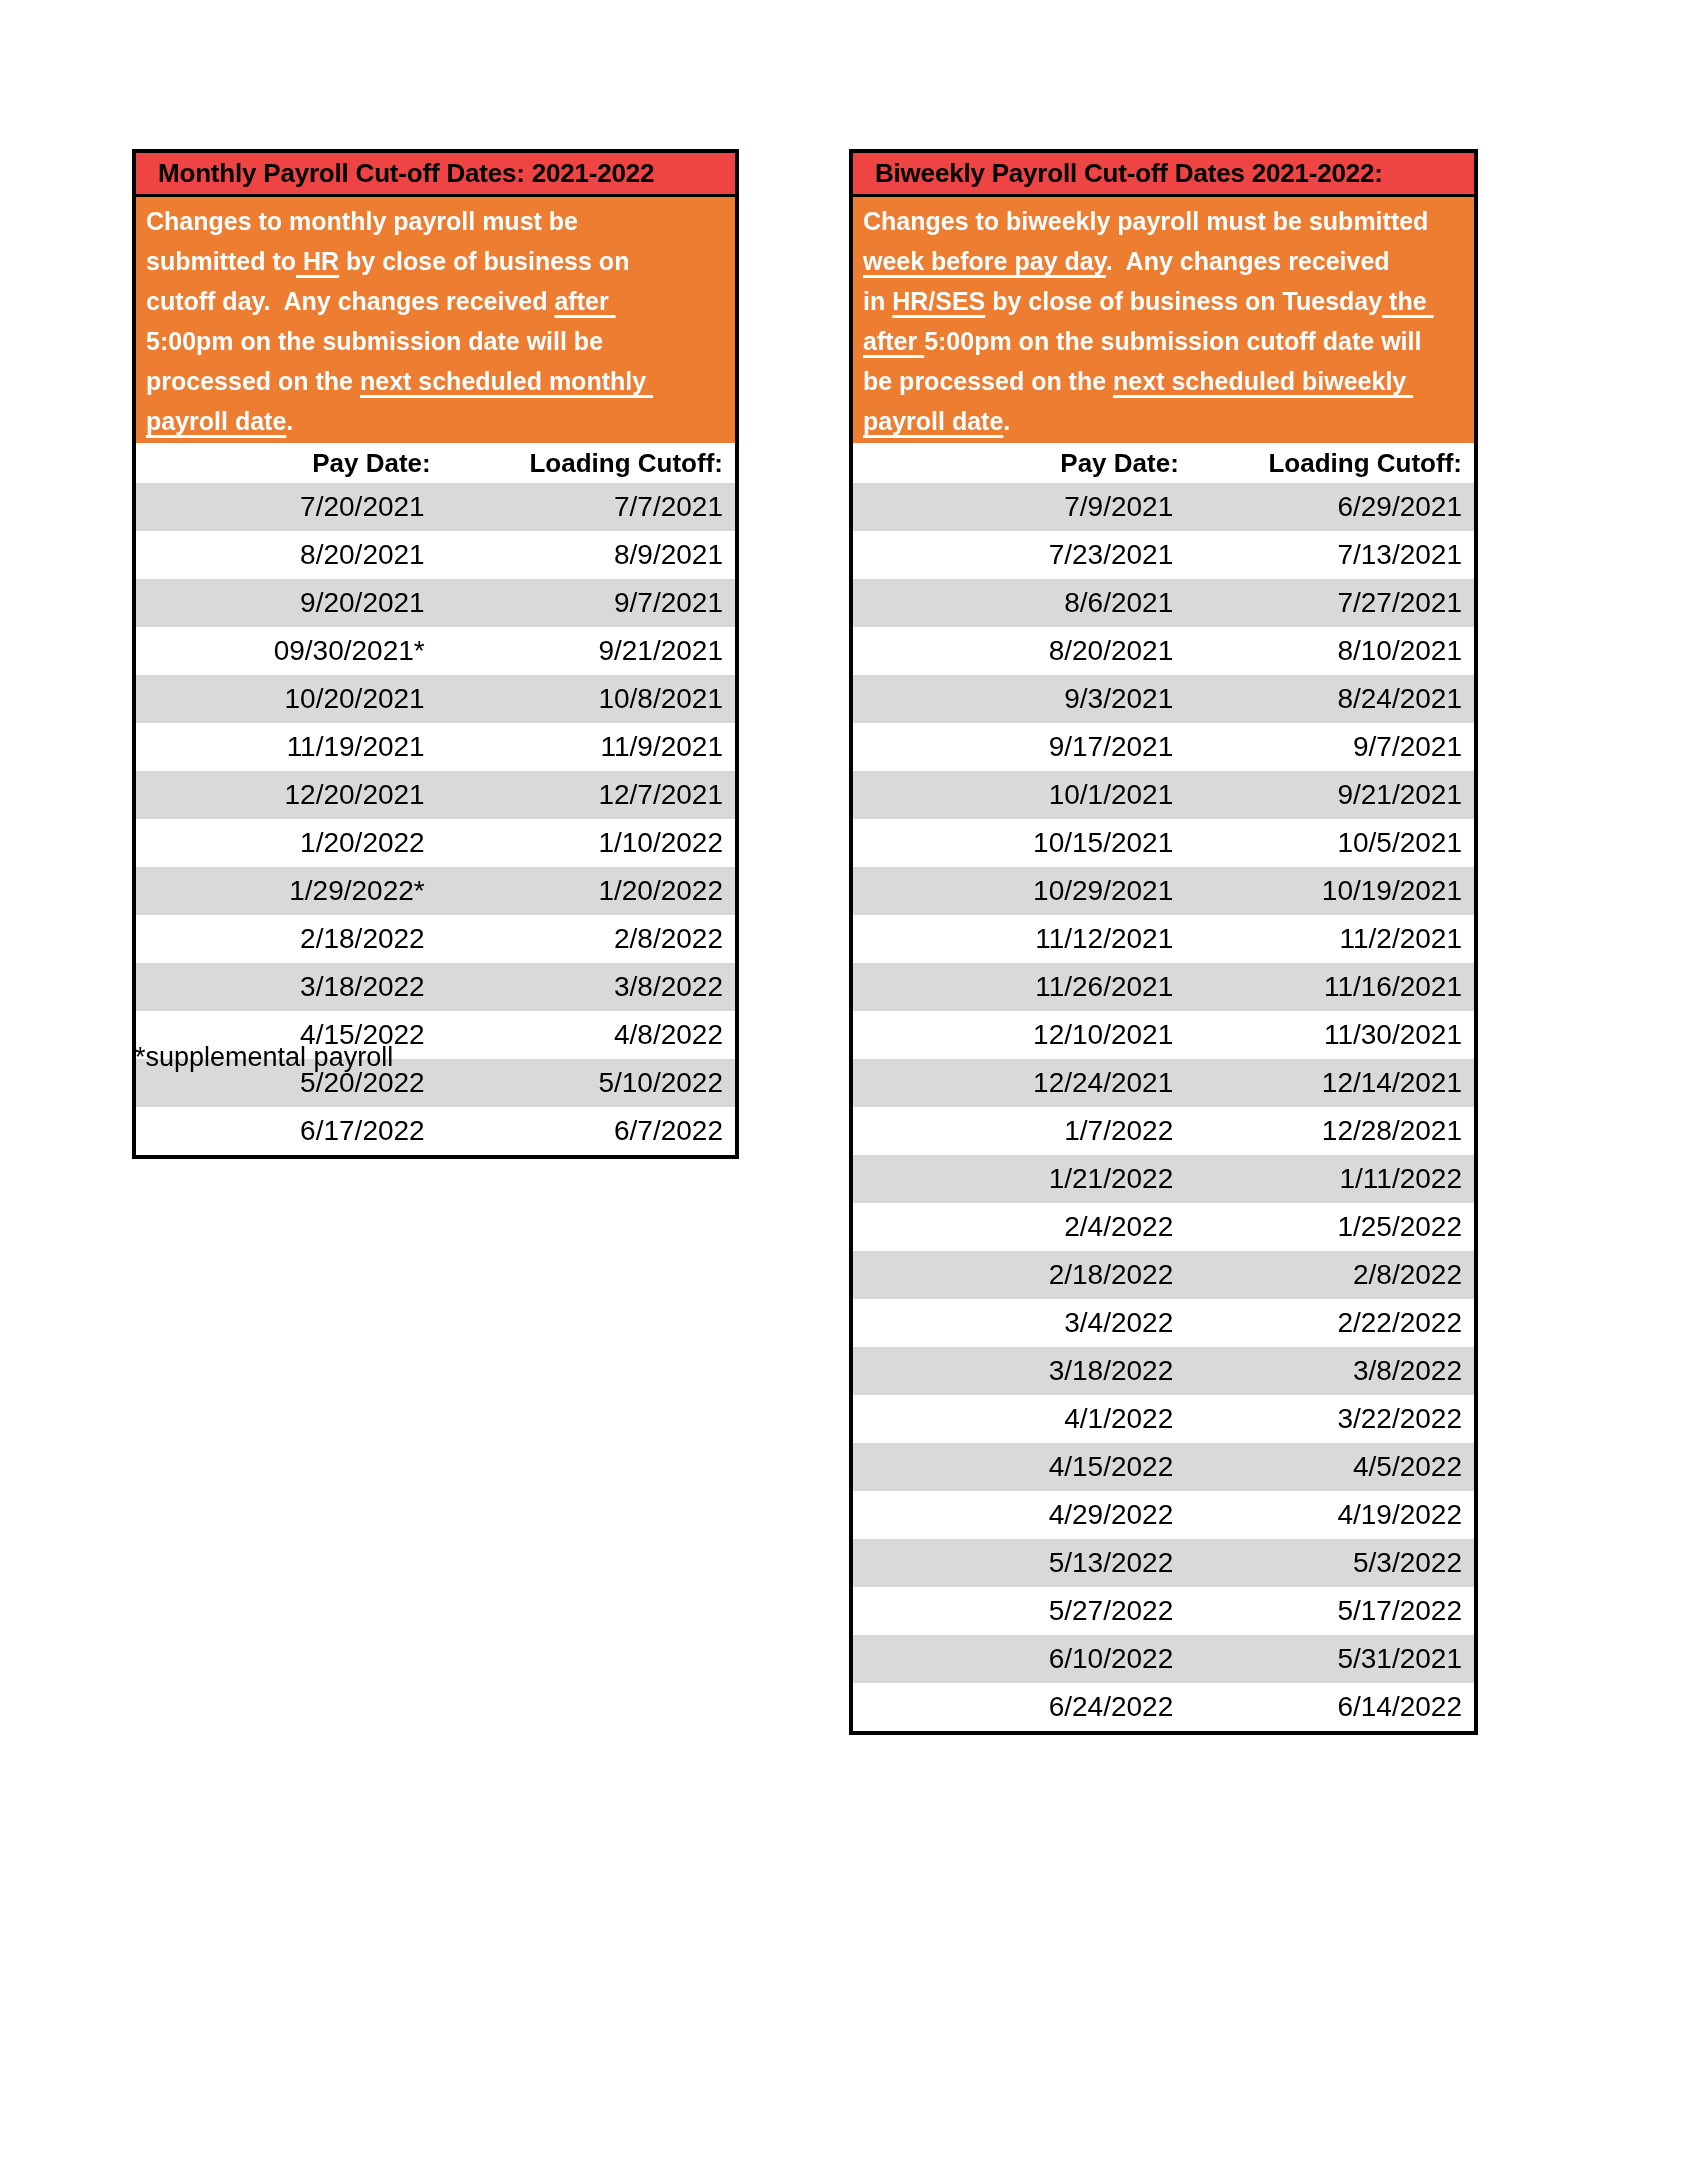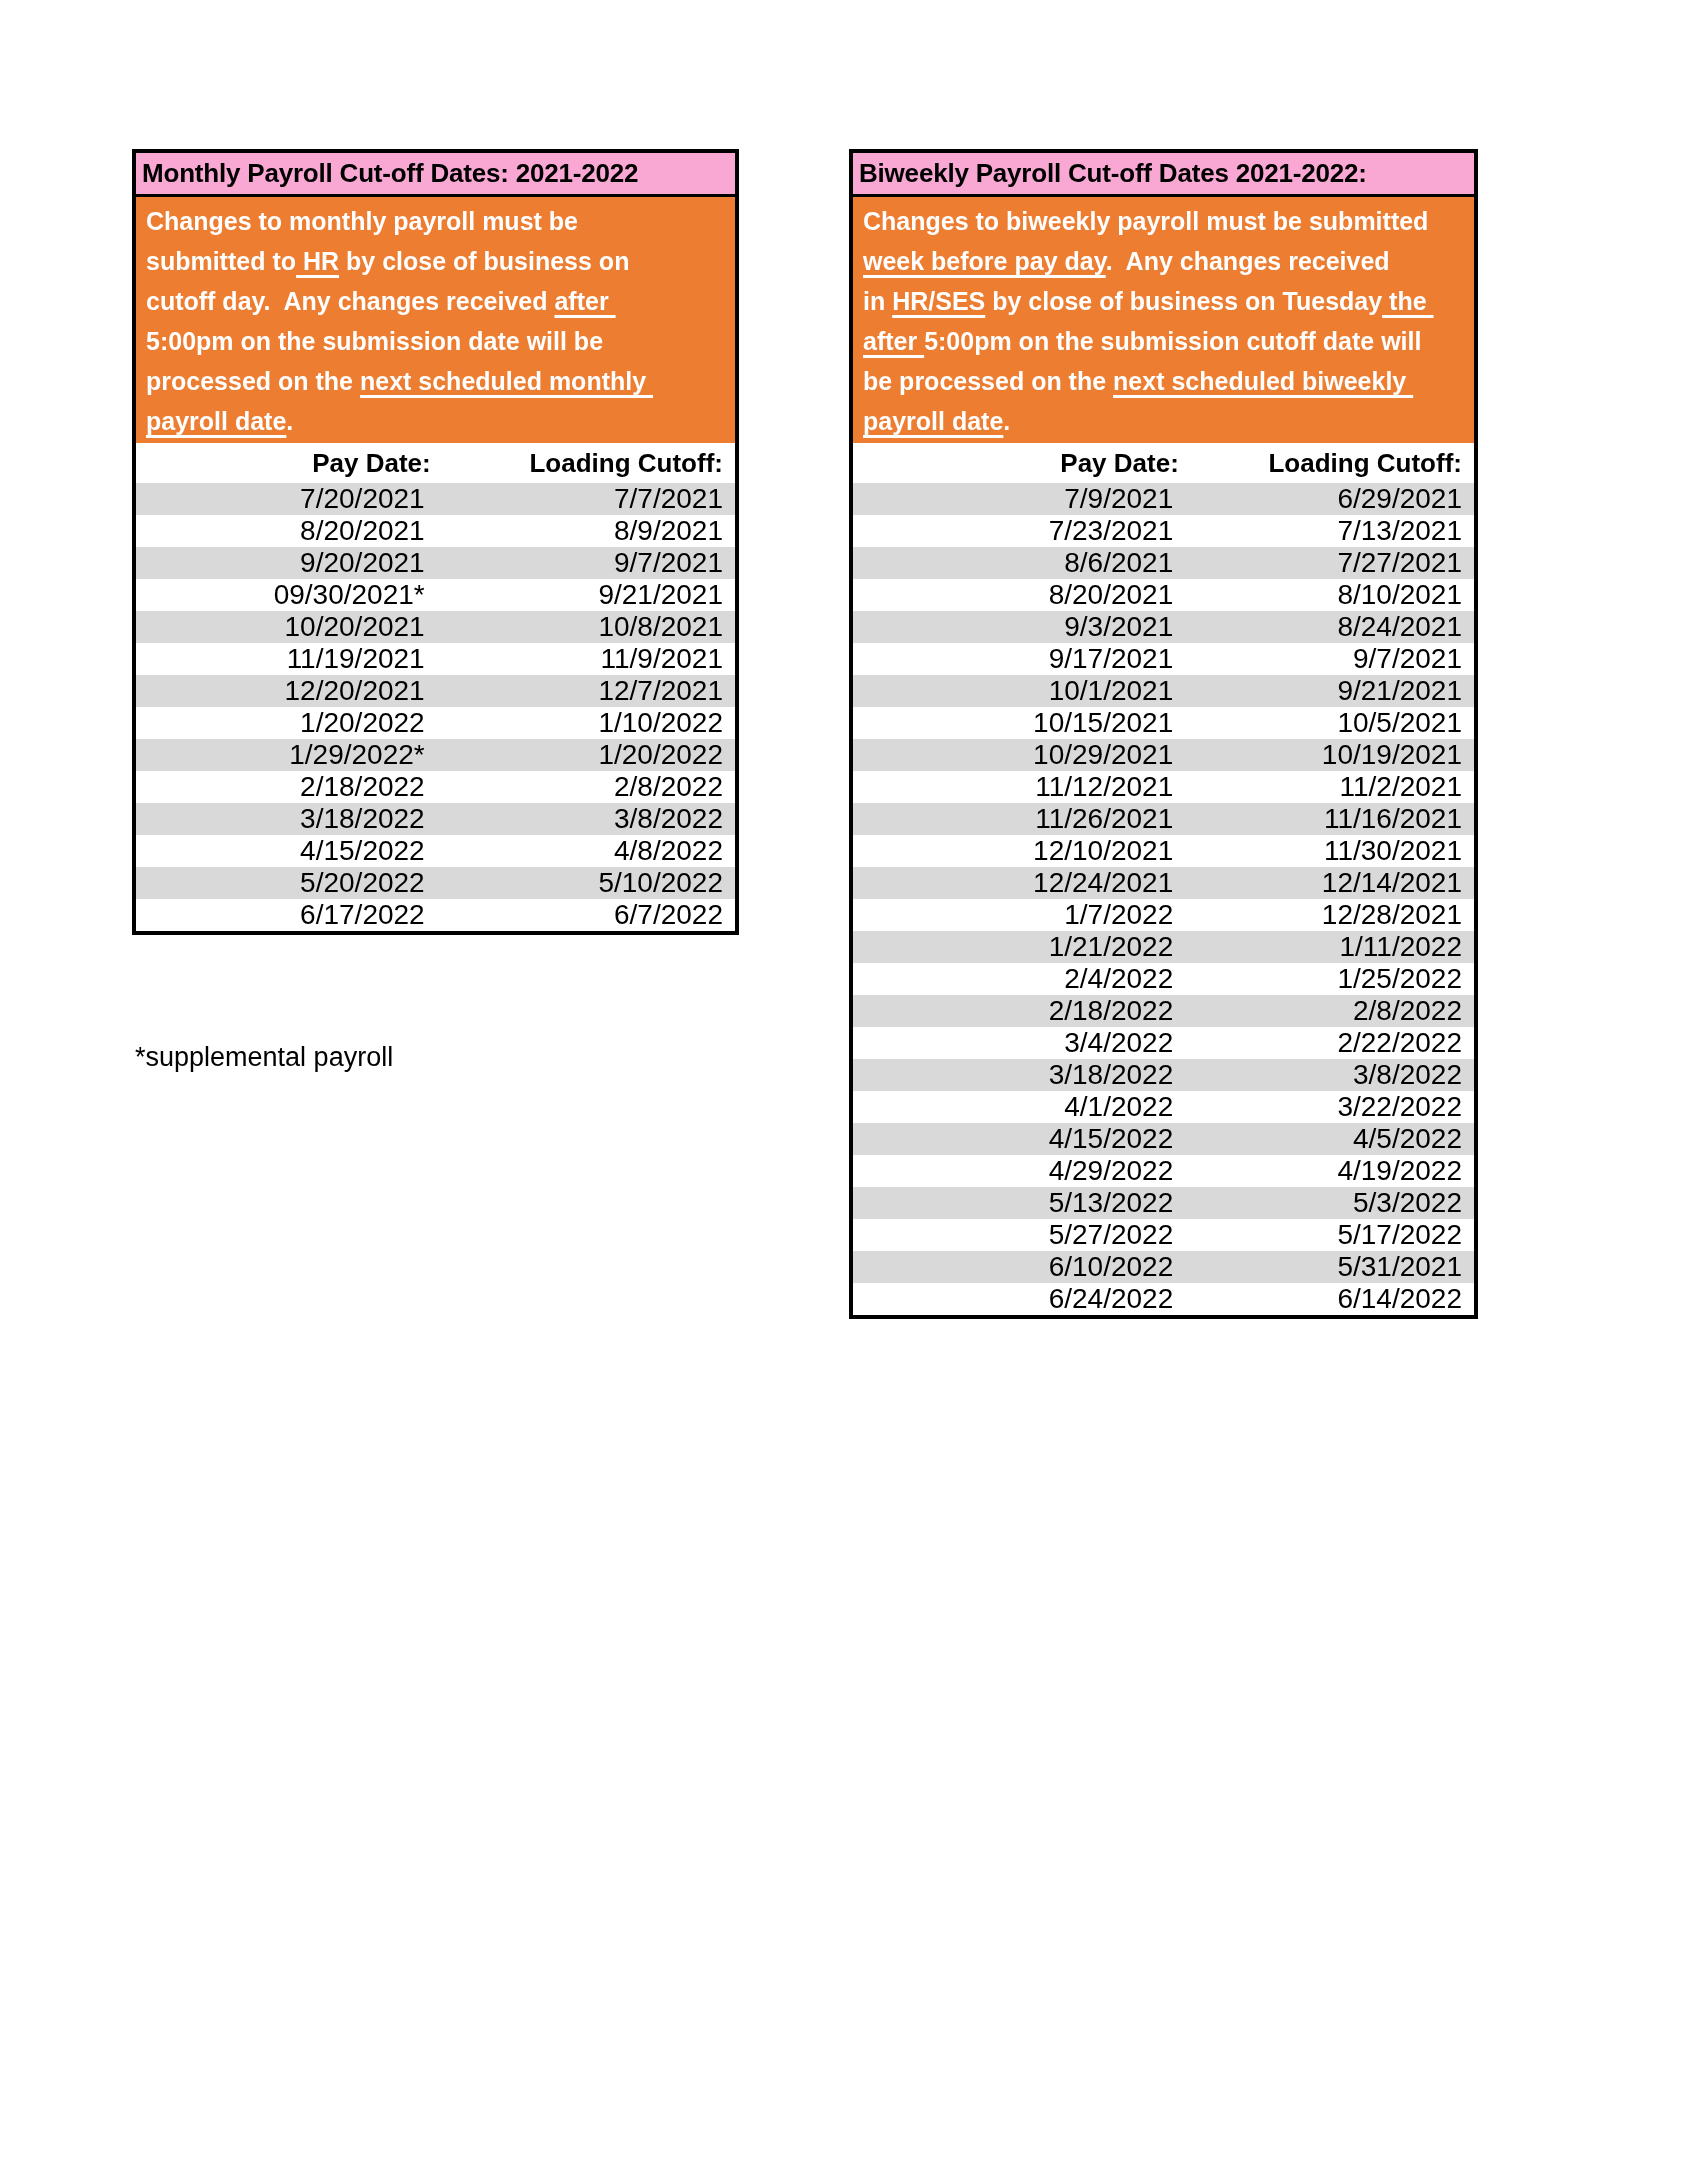--- a/index.html
+++ b/index.html
@@ -28,26 +28,26 @@
     background: #ffffff;
   }
   .payroll-table.monthly  { left: 132px; top: 149px; width: 607px; }
   .payroll-table.biweekly { left: 849px; top: 149px; width: 629px; }
 
   .title-row {
     box-sizing: border-box;
     height: 44px;
     display: flex;
     align-items: center;
-    padding: 0 6px;
+    padding: 0 22px;
     font-weight: bold;
     font-size: 26px;
     letter-spacing: -0.2px;
     border-bottom: 3px solid var(--border-black);
-    background: #f9a8d4;
+    background: #ef4444;
   }
   .notice {
     box-sizing: border-box;
     height: 246px;
     background: var(--orange);
     color: var(--notice-text);
     font-weight: bold;
     font-size: 25px;
     padding: 4px 10px 0 10px;
   }
@@ -75,21 +75,21 @@
     align-items: center;
     justify-content: flex-end;
     padding-right: 12px;
   }
   .monthly  .c1 { width: 50.2%; }
   .monthly  .c2 { width: 49.8%; }
   .biweekly .c1 { width: 53.5%; }
   .biweekly .c2 { width: 46.5%; }
   .rows .row {
     display: flex;
-    height: 32px;
+    height: 48px;
     font-size: 28px;
     background: var(--row-white);
   }
   .rows .row:nth-child(odd) { background: var(--row-gray); }
   .footnote {
     position: absolute;
     left: 135px;
     top: 1042px;
     font-size: 27px;
     color: var(--text-black);

